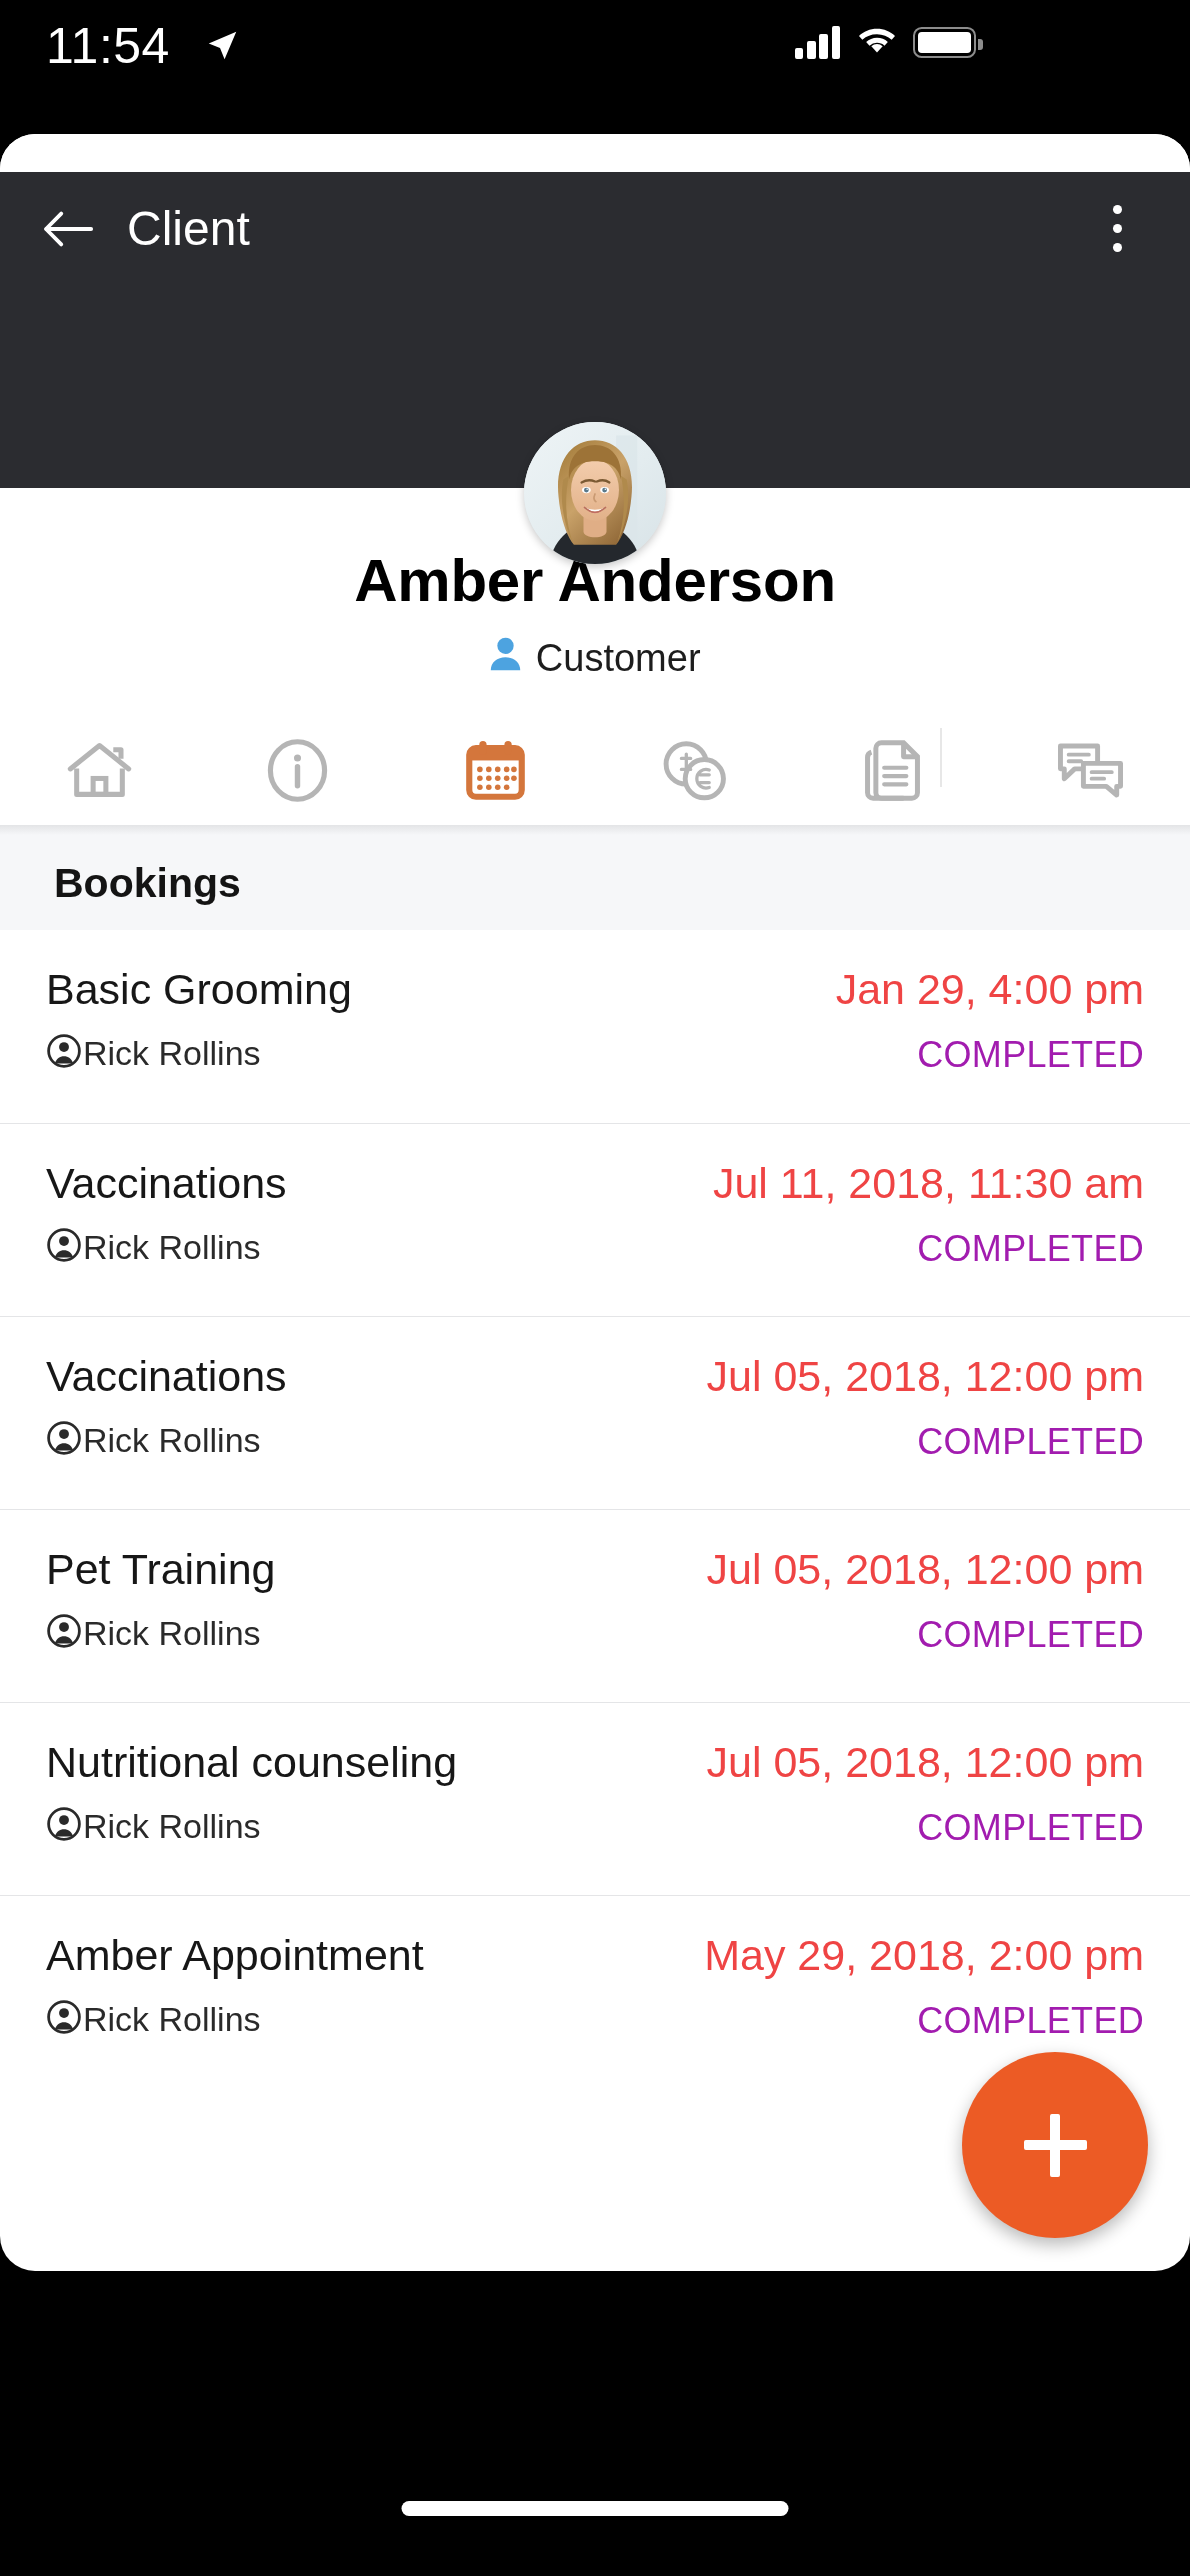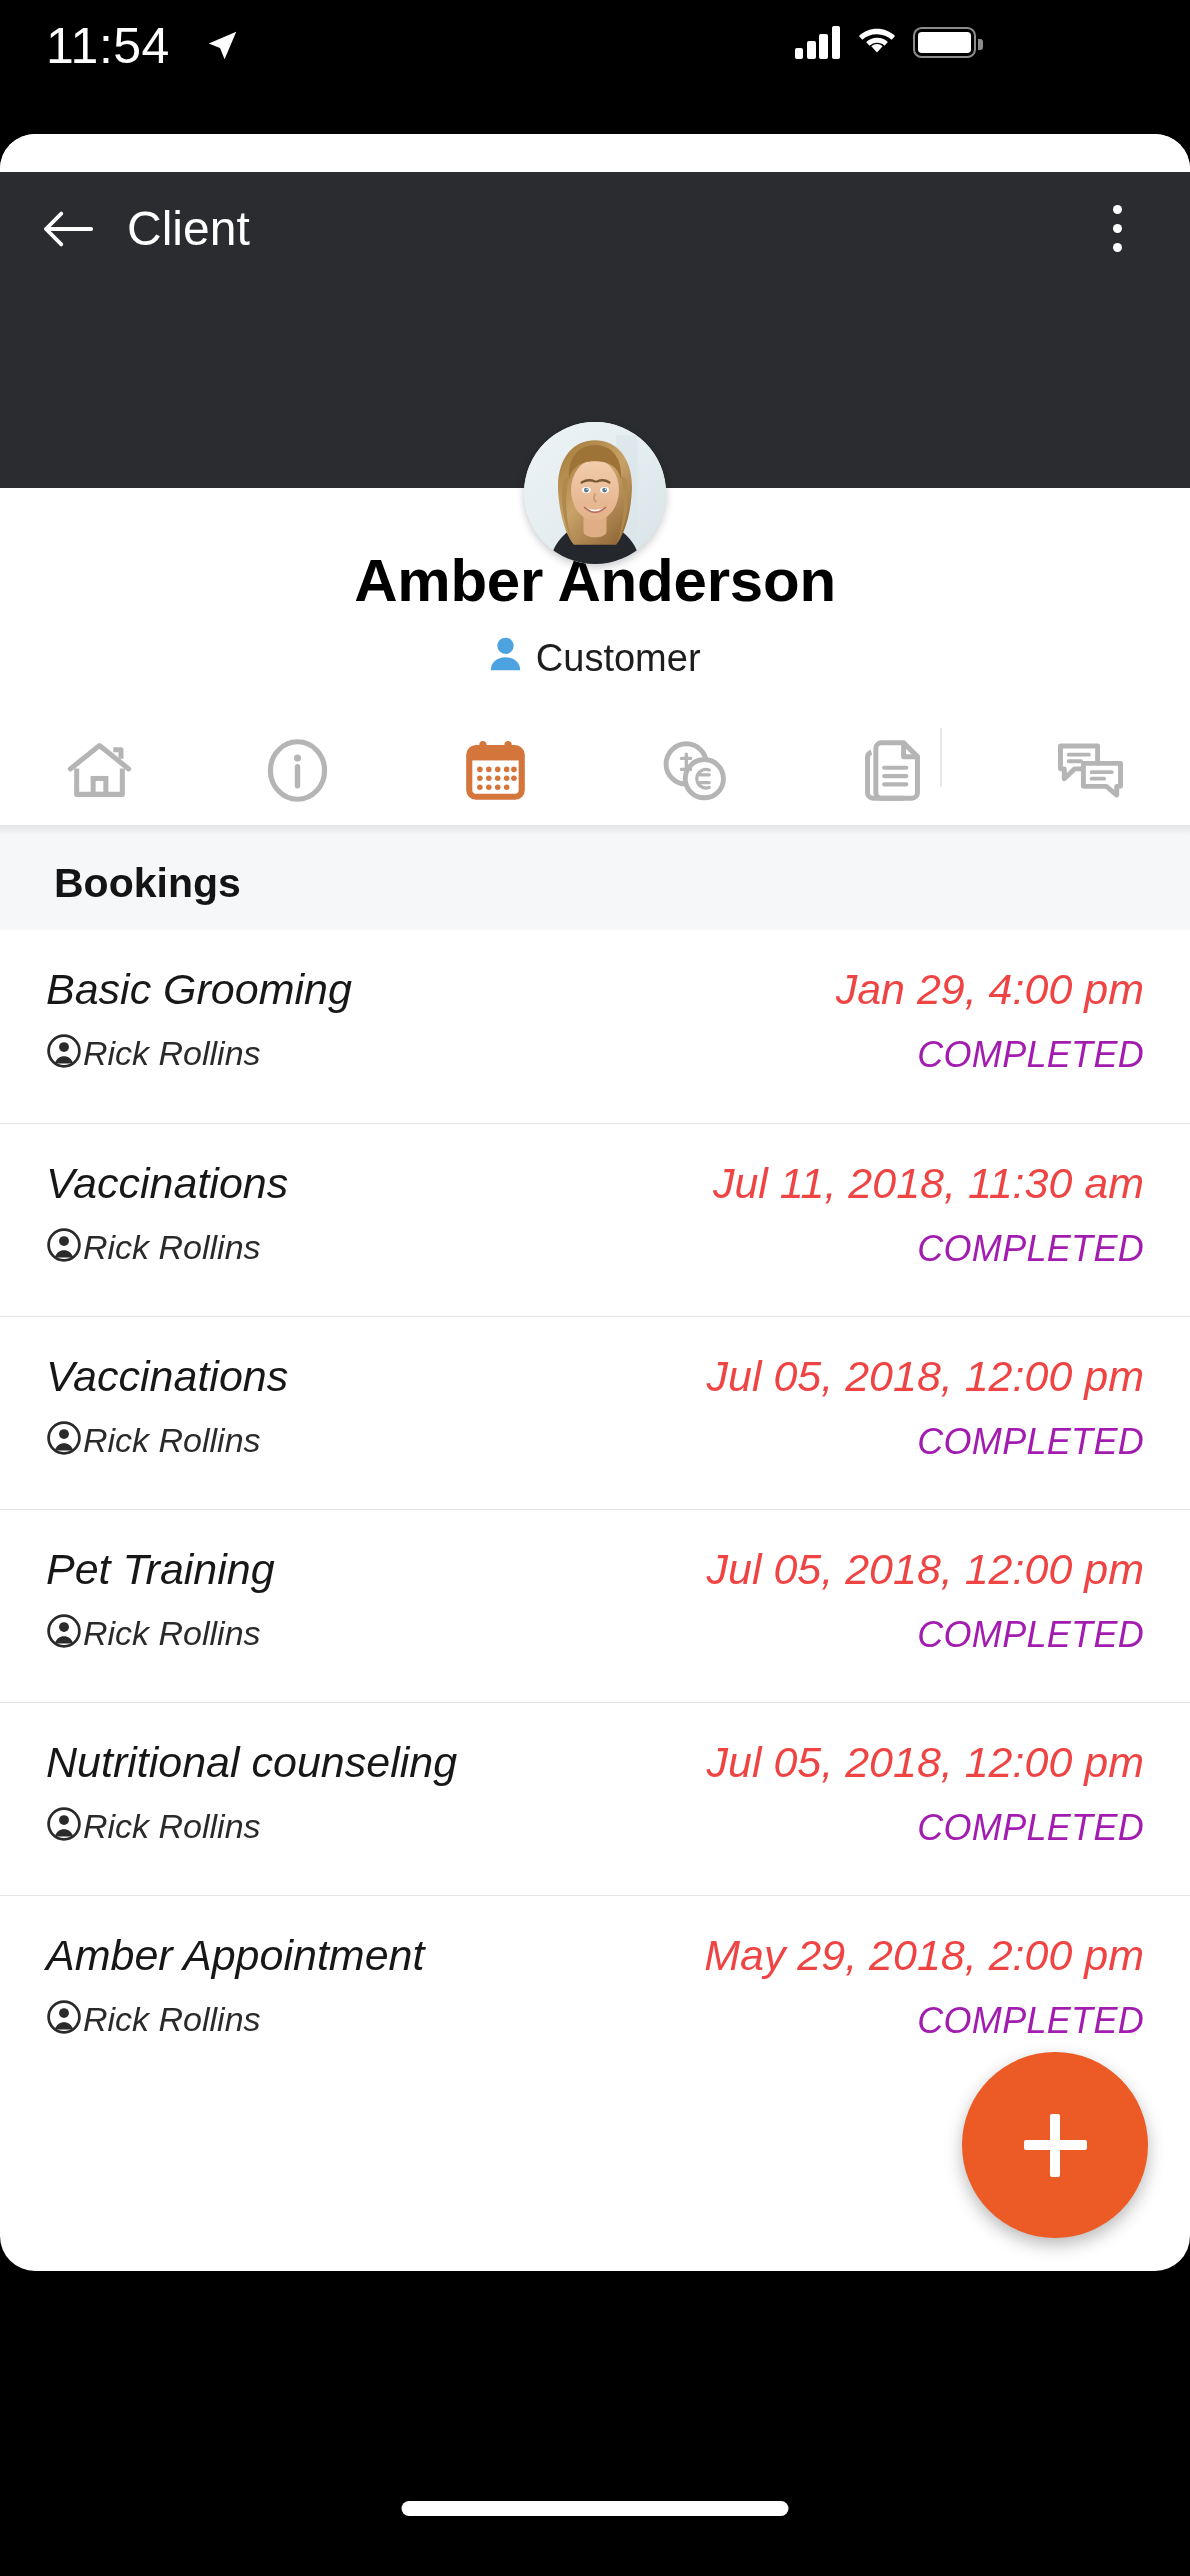--- a/index.html
+++ b/index.html
@@ -124,21 +124,21 @@
   .section-title {
     margin-left:54px; font-size:41px; color:#141414; font-weight:700;
   }
 
   
   .list { position:absolute; left:0; top:796px; width:1190px; }
   .row {
     position:relative; height:193px; background:#fff;
     border-top:1.9px solid #e4e5e7;
     padding:38px 46px 0 46px;
-    display:flex; justify-content:space-between; align-items:flex-start;font-style:italic;
+    display:flex; justify-content:space-between; align-items:flex-start;
   }
   .row:first-child { border-top:none; }
   .row-left { display:flex; flex-direction:column; }
   .row-right { display:flex; flex-direction:column; align-items:flex-end; }
   .svc-name { font-size:43px; color:#171717; font-weight:400; line-height:1; }
   .staff { margin-top:22px; display:flex; align-items:center; gap:1px; }
   .staff-name { font-size:34px; color:#2a2a2a; }
   .appt-date { font-size:43px; color:#ef4444; line-height:1; }
   .appt-status { margin-top:23px; font-size:36px; color:#a21caf; letter-spacing:0.3px; }
 

